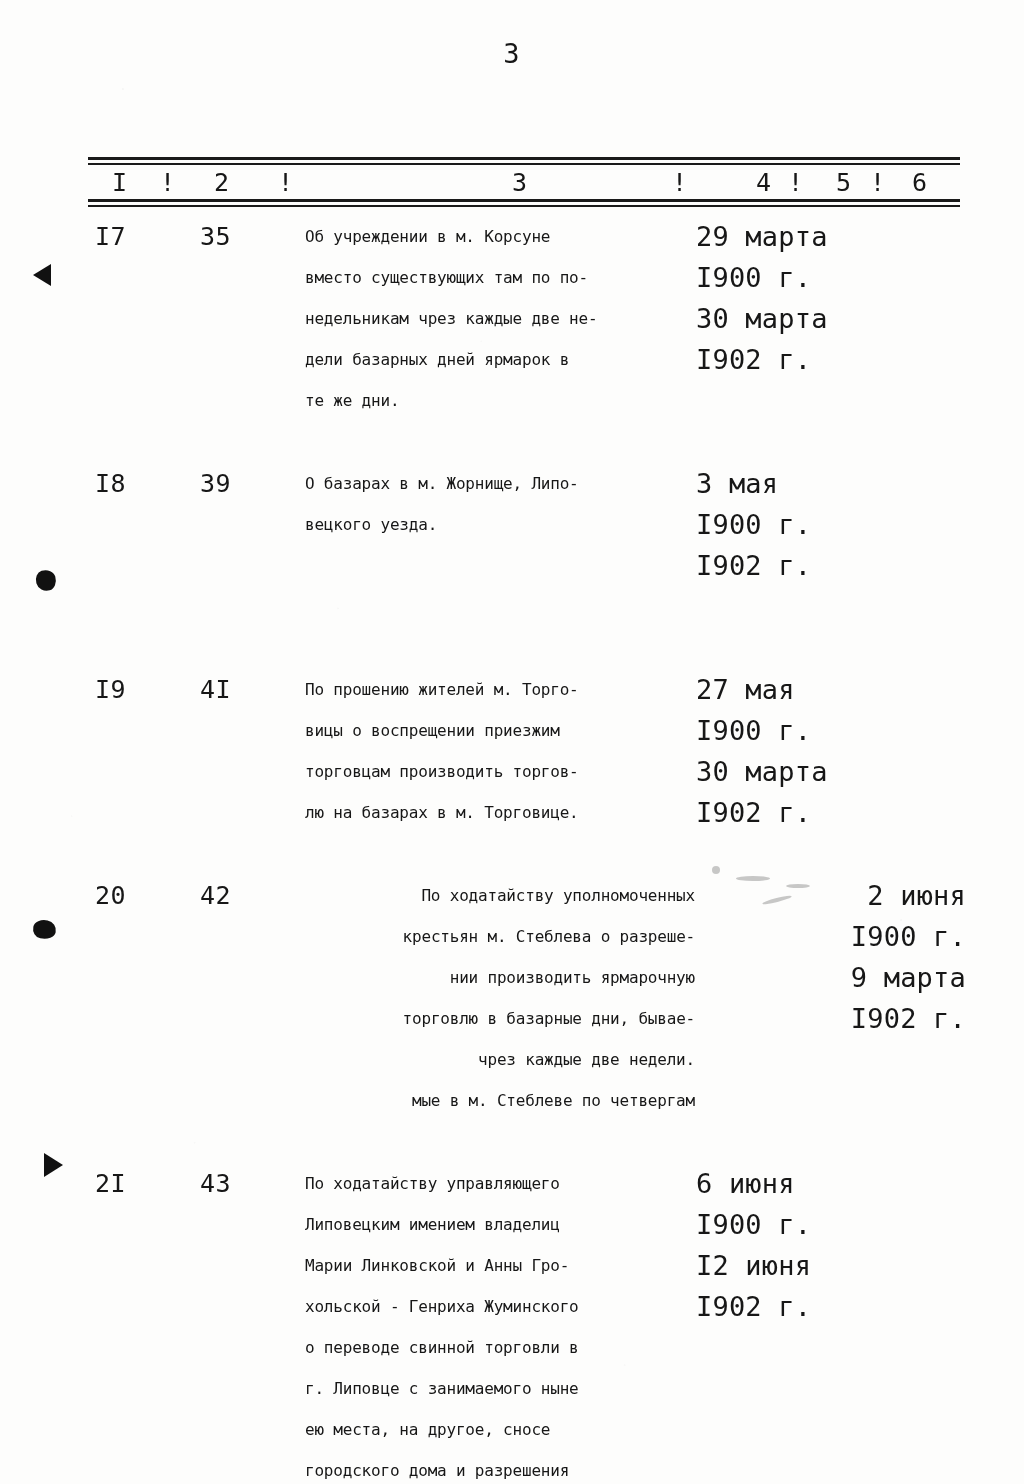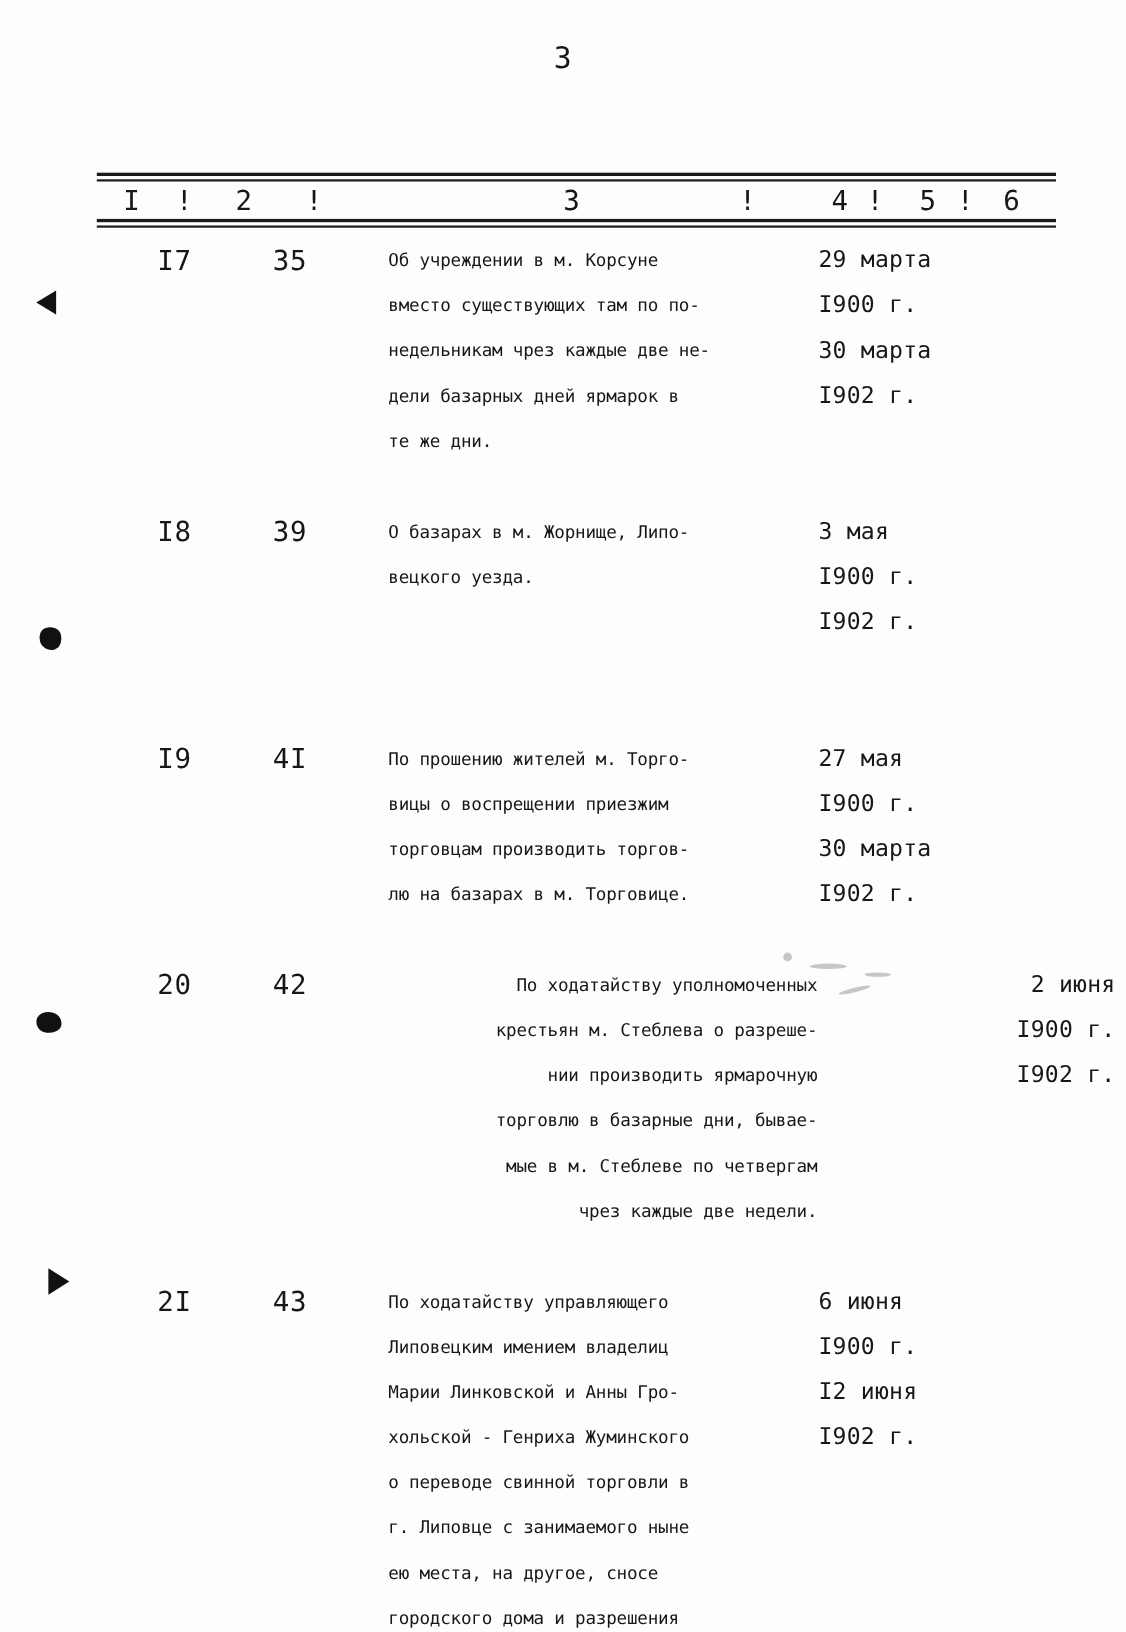--- a/index.html
+++ b/index.html
@@ -89,21 +89,20 @@
   .rows {
     position: absolute;
     top: 216px;
     left: 0;
     width: 1024px;
   }
 
   .row {
     position: relative;
     width: 908px;
-    margin-left: 48px;
   }
 
   .cell-num,
   .cell-ord {
     position: absolute;
     font-size: 25px;
     line-height: 41px;
     letter-spacing: 0.5px;
     white-space: pre;
   }
@@ -117,21 +116,21 @@
     font-size: 16px;
     line-height: 41px;
     letter-spacing: -0.2px;
     white-space: pre;
   }
 
   .cell-dates {
     position: absolute;
     left: 696px;
     width: 270px;
-    font-size: 21px;
+    font-size: 27px;
     line-height: 41px;
     letter-spacing: 0.2px;
     white-space: pre;
   }
 
   .desc-line,
   .date-line { display: block; height: 41px; }
 
   
   .ink-mark {
@@ -216,22 +215,22 @@
       </div>
       <div class="row" style="height: 206px;">
         <div class="cell-num">I9</div>
         <div class="cell-ord">4I</div>
         <div class="cell-desc"><span class="desc-line">По прошению жителей м. Торго-</span><span class="desc-line">вицы о воспрещении приезжим</span><span class="desc-line">торговцам производить торгов-</span><span class="desc-line">лю на базарах в м. Торговице.</span></div>
         <div class="cell-dates"><span class="date-line">27 мая</span><span class="date-line">I900 г.</span><span class="date-line">30 марта</span><span class="date-line">I902 г.</span></div>
       </div>
       <div class="row" style="height: 288px; text-align: right;">
         <div class="cell-num">20</div>
         <div class="cell-ord">42</div>
-        <div class="cell-desc"><span class="desc-line">По ходатайству уполномоченных</span><span class="desc-line">крестьян м. Стеблева о разреше-</span><span class="desc-line">нии производить ярмарочную</span><span class="desc-line">торговлю в базарные дни, бывае-</span><span class="desc-line">мые в м. Стеблеве по четвергам</span><span class="desc-line">чрез каждые две недели.</span></div>
-        <div class="cell-dates"><span class="date-line">2 июня</span><span class="date-line">I900 г.</span><span class="date-line">I902 г.</span></div>
+        <div class="cell-desc"><span class="desc-line">По ходатайству уполномоченных</span><span class="desc-line">крестьян м. Стеблева о разреше-</span><span class="desc-line">нии производить ярмарочную</span><span class="desc-line">торговлю в базарные дни, бывае-</span><span class="desc-line">чрез каждые две недели.</span><span class="desc-line">мые в м. Стеблеве по четвергам</span></div>
+        <div class="cell-dates"><span class="date-line">2 июня</span><span class="date-line">I900 г.</span><span class="date-line">9 марта</span><span class="date-line">I902 г.</span></div>
       </div>
       <div class="row" style="height: 452px;">
         <div class="cell-num">2I</div>
         <div class="cell-ord">43</div>
         <div class="cell-desc"><span class="desc-line">По ходатайству управляющего</span><span class="desc-line">Липовецким имением владелиц</span><span class="desc-line">Марии Линковской и Анны Гро-</span><span class="desc-line">хольской - Генриха Жуминского</span><span class="desc-line">о переводе свинной торговли в</span><span class="desc-line">г. Липовце с занимаемого ныне</span><span class="desc-line">ею места, на другое, сносе</span><span class="desc-line">городского дома и разрешения</span></div>
         <div class="cell-dates"><span class="date-line">6 июня</span><span class="date-line">I900 г.</span><span class="date-line">I2 июня</span><span class="date-line">I902 г.</span></div>
       </div>
     </div>
 
   <div id="marks-root">

